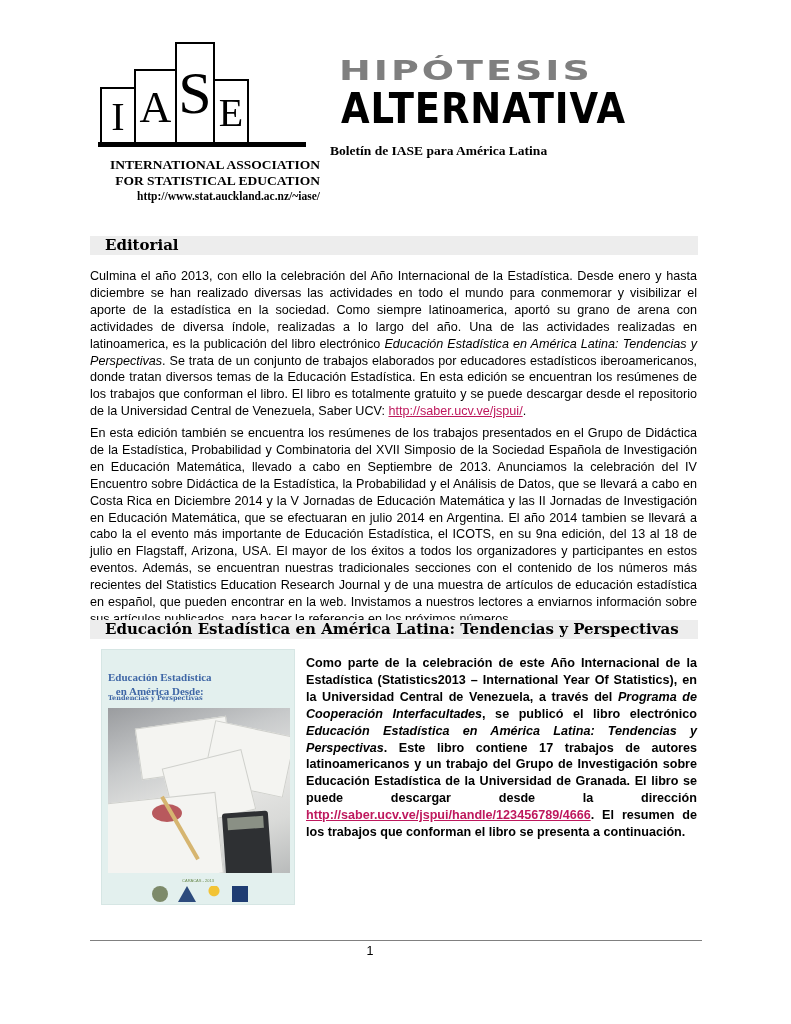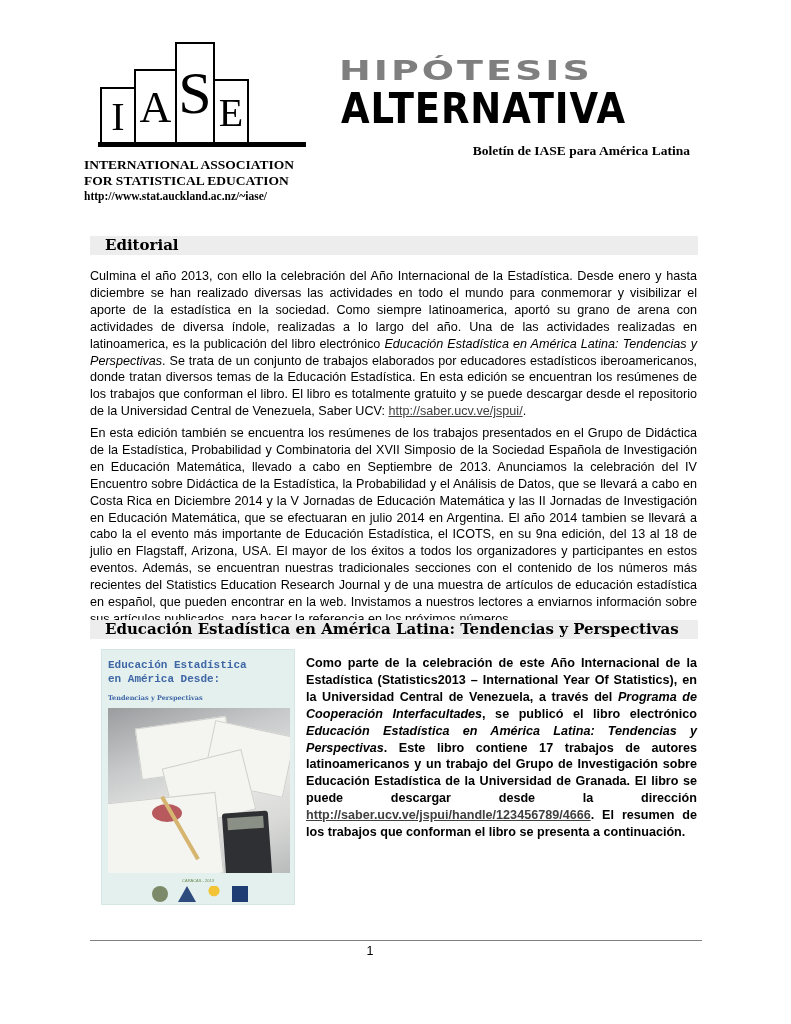--- a/index.html
+++ b/index.html
@@ -4,40 +4,40 @@
 <style>
   html, body { margin:0; padding:0; background:#ffffff; }
   body { width:791px; height:1024px; position:relative; overflow:hidden; font-family:"Liberation Sans", sans-serif; color:#000; }
   .abs { position:absolute; }
 
   
   #iase-logo { left:98px; top:41px; width:210px; height:106px; }
   .blk { position:absolute; border:2.5px solid #000; background:#fff; box-sizing:border-box; display:flex; align-items:center; justify-content:center; font-family:"Liberation Serif", serif; color:#000; }
   .baseline-bar { position:absolute; left:0; bottom:0; width:208px; height:5px; background:#000; }
 
-  .org-name { left:84px; top:157px; width:236px; text-align:left; font-family:"Liberation Serif", serif; font-weight:bold; font-size:13.5px; line-height:16px; }
-  .org-url { left:84px; top:190px; width:236px; text-align:left; font-family:"Liberation Serif", serif; font-weight:bold; font-size:11.5px; }
+  .org-name { left:84px; top:157px; width:236px; text-align:right; font-family:"Liberation Serif", serif; font-weight:bold; font-size:13.5px; line-height:16px; }
+  .org-url { left:84px; top:190px; width:236px; text-align:right; font-family:"Liberation Serif", serif; font-weight:bold; font-size:11.5px; }
 
   
   .mast-top { left:339px; top:58px; width:340px; font-family:"DejaVu Sans", sans-serif; font-weight:bold; font-size:38px; color:#7f7f7f; letter-spacing:3px; line-height:36px; transform:scaleY(0.72); transform-origin:top left; white-space:nowrap; }
   .mast-main { left:341px; top:84px; width:340px; font-family:"DejaVu Sans", sans-serif; font-weight:bold; font-size:43px; line-height:48px; color:#000; transform:scaleX(0.86); transform-origin:top left; letter-spacing:1px; white-space:nowrap; }
-  .mast-sub { left:330px; top:143px; width:360px; text-align:right; font-family:"Liberation Serif", serif; font-weight:bold; font-size:13.5px; line-height:16.5px; }
+  .mast-sub { left:330px; top:143px; width:360px; text-align:left; font-family:"Liberation Serif", serif; font-weight:bold; font-size:13.5px; line-height:16.5px; }
 
   
   .sec-head { left:90px; width:608px; height:19px; background:#ededed; font-family:"DejaVu Serif", serif; font-weight:bold; font-size:15px; line-height:19px; padding-left:15px; box-sizing:border-box; white-space:nowrap; }
 
   .para { left:90px; width:607px; font-size:12.6px; line-height:16.9px; text-align:justify; }
   .para i { font-style:italic; }
-  a.lnk { color:#404040; text-decoration:underline; }
+  a.lnk { color:#be185d; text-decoration:underline; }
 
   .para2 { left:306px; width:391px; font-size:12.6px; line-height:16.9px; text-align:justify;font-weight:bold; }
 
   
   #cover { left:101px; top:649px; width:194px; height:256px; background:#e3f0ee; box-sizing:border-box; border:1px solid #d6e6e4; overflow:hidden; }
-  .cv-t1 { position:absolute; left:6px; top:8px; font-family:Liberation Mono, monospace; font-weight:bold; font-size:11px; color:#3f67a6; line-height:14px; white-space:nowrap; }
+  .cv-t1 { position:absolute; left:6px; top:20px; font-family:Liberation Serif, serif; font-weight:bold; font-size:11px; color:#3f67a6; line-height:14px; white-space:nowrap;text-align:center; }
   .cv-t2 { position:absolute; left:6px; top:44px; font-family:"DejaVu Serif", serif; font-weight:bold; font-size:6.5px; color:#3f67a6; white-space:nowrap; }
   .cv-photo { position:absolute; left:6px; top:58px; width:182px; height:165px; background:linear-gradient(160deg,#9a9c9f 0%,#c8cacb 30%,#e6e6e4 55%,#d9dad8 75%,#b9bbbb 100%); overflow:hidden; }
   .paper { position:absolute; background:#f4f4f1; border:1px solid #cfd0cc; }
   .calc { position:absolute; left:116px; top:104px; width:46px; height:64px; background:#2e3033; border-radius:3px; transform:rotate(-4deg); }
   .calc-screen { position:absolute; left:5px; top:5px; width:36px; height:12px; background:#8a9085; }
   .mouse { position:absolute; left:44px; top:96px; width:30px; height:18px; background:#b8595d; border-radius:50%; }
   .pencil { position:absolute; left:70px; top:84px; width:4px; height:72px; background:#d6b570; transform:rotate(-30deg); }
   .cv-place { position:absolute; left:0; width:100%; top:228px; text-align:center; font-size:4px; color:#6a8a4e; }
   .cv-logos { position:absolute; left:50px; top:236px; display:flex; gap:10px; }
   .lg { width:16px; height:16px; }

